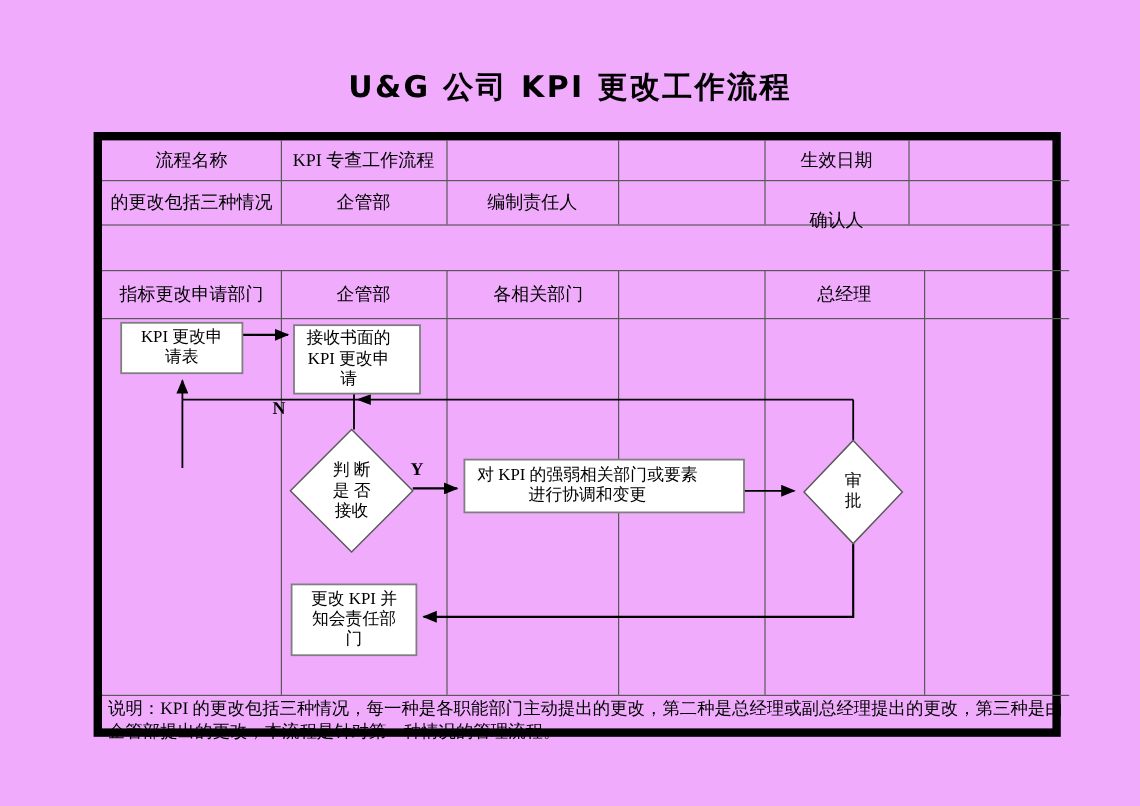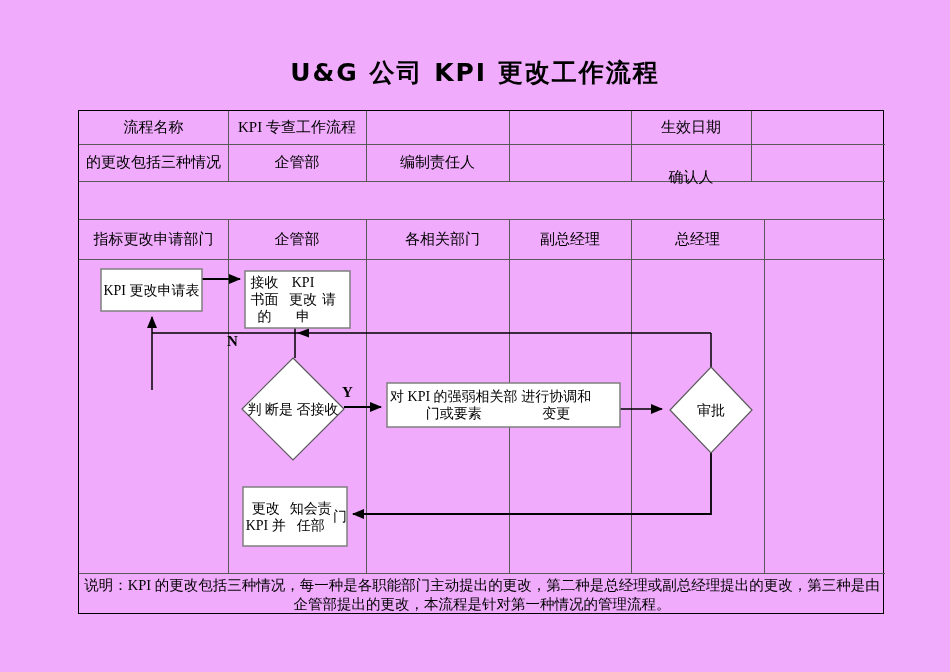--- a/index.html
+++ b/index.html
@@ -3,30 +3,30 @@
 <meta charset="utf-8">
 <style>
   html,body{margin:0;padding:0;background:#fff;}
   .page{position:relative;width:950px;height:672px;background:#f0abfc;overflow:hidden;
         font-family:"Liberation Serif","DejaVu Serif",serif;color:#000;}
   .title{position:absolute;top:56px;left:0;width:950px;text-align:center;
          font-family:"DejaVu Sans","Liberation Sans",sans-serif;
          font-weight:bold;font-size:25px;letter-spacing:2px;}
   
   .grid{position:absolute;left:78px;top:110px;width:806px;height:504px;
-        border:1px solid #000000;box-sizing:border-box;z-index:1;}
+        border:7px solid #000000;box-sizing:border-box;z-index:1;}
   .hline{position:absolute;left:0;width:806px;height:0;border-top:1px solid #595959;}
   .vline{position:absolute;width:0;border-left:1px solid #595959;}
   .cell{position:absolute;display:flex;align-items:center;justify-content:center;
         font-size:15px;box-sizing:border-box;text-align:center;}
   .note{position:absolute;left:0;top:462px;width:806px;height:42px;box-sizing:border-box;
-        padding:3px 5px;font-size:14.5px;line-height:19px;text-align:center;}
+        padding:3px 5px;font-size:14.5px;line-height:19px;}
   
   .flowsvg{position:absolute;left:0;top:0;width:950px;height:672px;z-index:2;pointer-events:none;}
-  .node-text{position:absolute;z-index:3;display:flex;flex-direction:row;align-items:center;
+  .node-text{position:absolute;z-index:3;display:flex;flex-direction:column;align-items:center;
              justify-content:center;font-size:14px;line-height:17px;text-align:center;}
   .edge-label{position:absolute;z-index:3;font-size:15px;font-weight:bold;
               font-family:"Liberation Serif","DejaVu Serif",serif;}
 </style>
 </head>
 <body>
 
 <div class="page">
 
   <div class="title">U&amp;G 公司 KPI 更改工作流程</div>
@@ -61,21 +61,20 @@
     <div class="cell" style="left:0;top:33px;width:149px;height:37px">的更改包括三种情况</div>
     <div class="cell" style="left:149px;top:33px;width:138px;height:37px">企管部</div>
     <div class="cell" style="left:287px;top:33px;width:143px;height:37px">编制责任人</div>
     <div class="cell" style="left:430px;top:33px;width:122px;height:37px"></div>
     <div class="cell" style="left:552px;top:48px;width:120px;height:37px">确认人</div>
     <div class="cell" style="left:672px;top:33px;width:134px;height:37px"></div>
 
     <div class="cell" style="left:0;top:108px;width:149px;height:40px">指标更改申请部门</div>
     <div class="cell" style="left:149px;top:108px;width:138px;height:40px">企管部</div>
     <div class="cell" style="left:292px;top:108px;width:143px;height:40px">各相关部门</div>
-    <div class="cell" style="left:430px;top:108px;width:122px;height:40px">副总经理</div>
     <div class="cell" style="left:552px;top:108px;width:133px;height:40px">总经理</div>
     <div class="cell" style="left:685px;top:108px;width:121px;height:40px"></div>
 
     <div class="note">说明：KPI 的更改包括三种情况，每一种是各职能部门主动提出的更改，第二种是总经理或副总经理提出的更改，第三种是由企管部提出的更改，本流程是针对第一种情况的管理流程。</div>
   </div>
 
   <svg class="flowsvg" viewBox="0 0 950 672">
     <defs>
       <marker id="arrow" markerUnits="userSpaceOnUse" markerWidth="13" markerHeight="10" refX="11" refY="5" orient="auto">
         <path d="M0,0 L12,5 L0,10 Z" fill="#000"></path>

